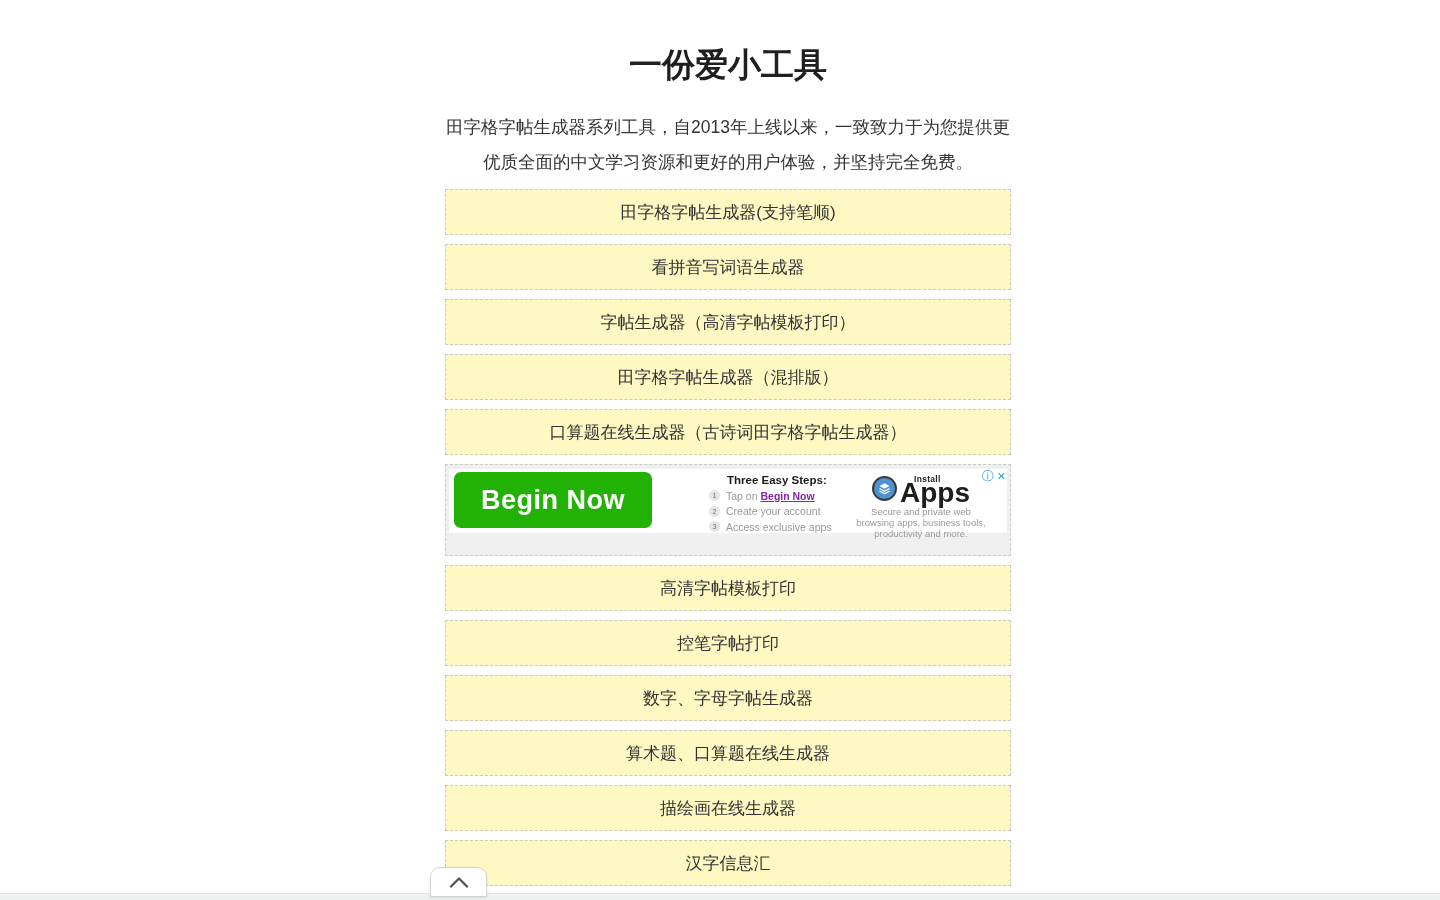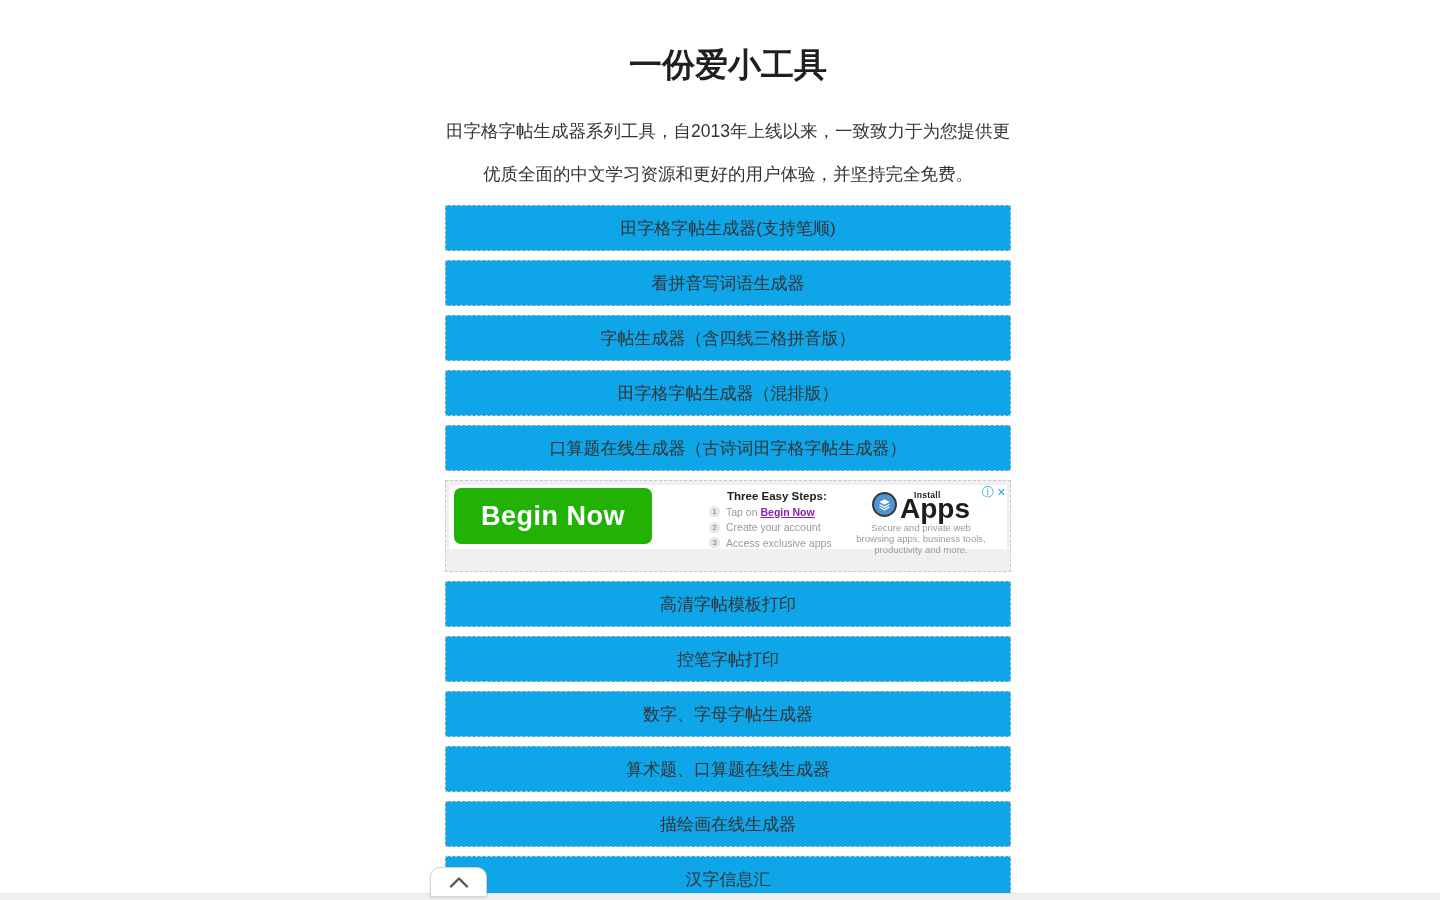--- a/index.html
+++ b/index.html
@@ -17,30 +17,30 @@
     text-align: center;
     font-size: 33px;
     line-height: 38px;
     font-weight: bold;
     color: #1f1f1f;
   }
   .page-desc {
     margin: 26px 0 0;
     text-align: center;
     font-size: 17.5px;
-    line-height: 43px;
+    line-height: 35px;
     color: #333333;
   }
 
   .tools { margin-top: 0; }
   .tool-btn {
     display: flex; align-items: center; justify-content: center;
     height: 46px; width: 100%;
     margin-top: 9px;
-    background: #0ea5e9;
+    background: #fef9c3;
     border: 1px dashed #c9c9c9;
     font-size: 17px; color: #333333;
     text-decoration: none;
     cursor: pointer;
   }
 
   
   .ad-block {
     height: 92px; margin-top: 9px;
     background: #f0f0f0;
@@ -123,21 +123,21 @@
 </head>
 <body>
 
 <main class="container">
   <h1 class="page-title">一份爱小工具</h1>
   <p class="page-desc">田字格字帖生成器系列工具，自2013年上线以来，一致致力于为您提供更优质全面的中文学习资源和更好的用户体验，并坚持完全免费。</p>
 
   <nav class="tools">
     <a class="tool-btn">田字格字帖生成器(支持笔顺)</a>
     <a class="tool-btn">看拼音写词语生成器</a>
-    <a class="tool-btn">字帖生成器（含四线三格拼音版）</a>
+    <a class="tool-btn">字帖生成器（高清字帖模板打印）</a>
     <a class="tool-btn">田字格字帖生成器（混排版）</a>
     <a class="tool-btn">口算题在线生成器（古诗词田字格字帖生成器）</a>
 
     <div class="ad-block">
       <div class="ad-banner">
         <div class="ad-cta">Begin Now</div>
 
         <div class="ad-steps">
           <div class="steps-title">Three Easy Steps:</div>
           <div class="step">

